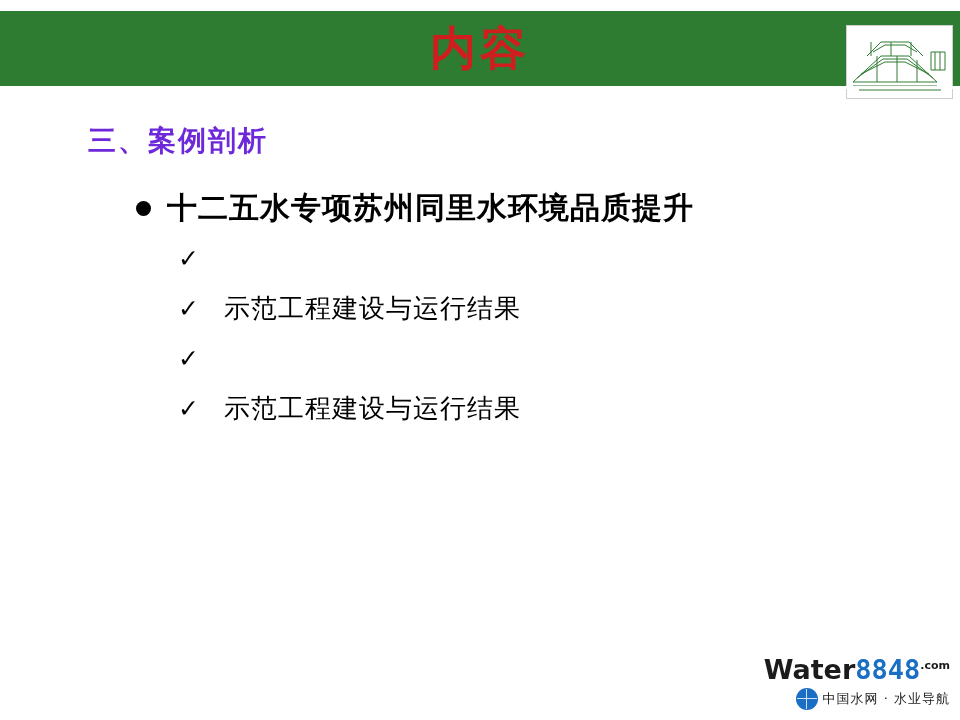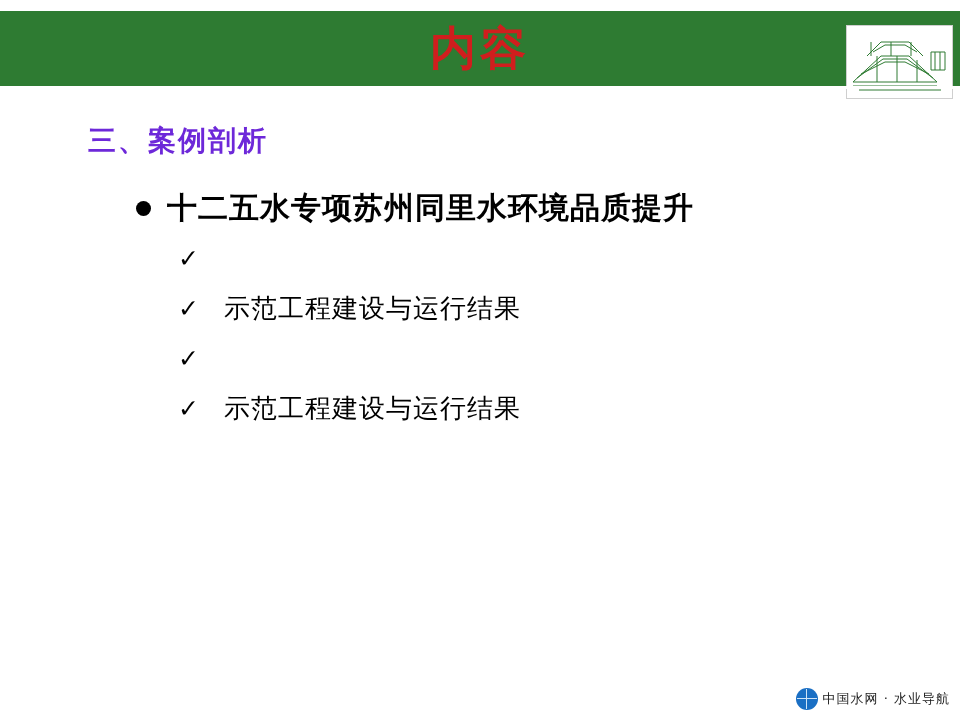--- a/index.html
+++ b/index.html
@@ -261,19 +261,22 @@
 
       <div class="lvl3">
         <span class="check">✓</span>
         <span class="lvl3-text">示范工程建设与运行结果</span>
       </div>
 
     </div>
   </div>
 
   <div class="watermark">
+    <div class="wm-text">
+      <span class="wm-water">Water</span><span class="wm-num">8848</span><span class="wm-com">.com</span>
+    </div>
     <div class="wm-sub">
       <span class="wm-globe"></span>
       <span class="wm-sub-text">中国水网 · 水业导航</span>
     </div>
   </div>
 
 </div>
 
 </body></html>

